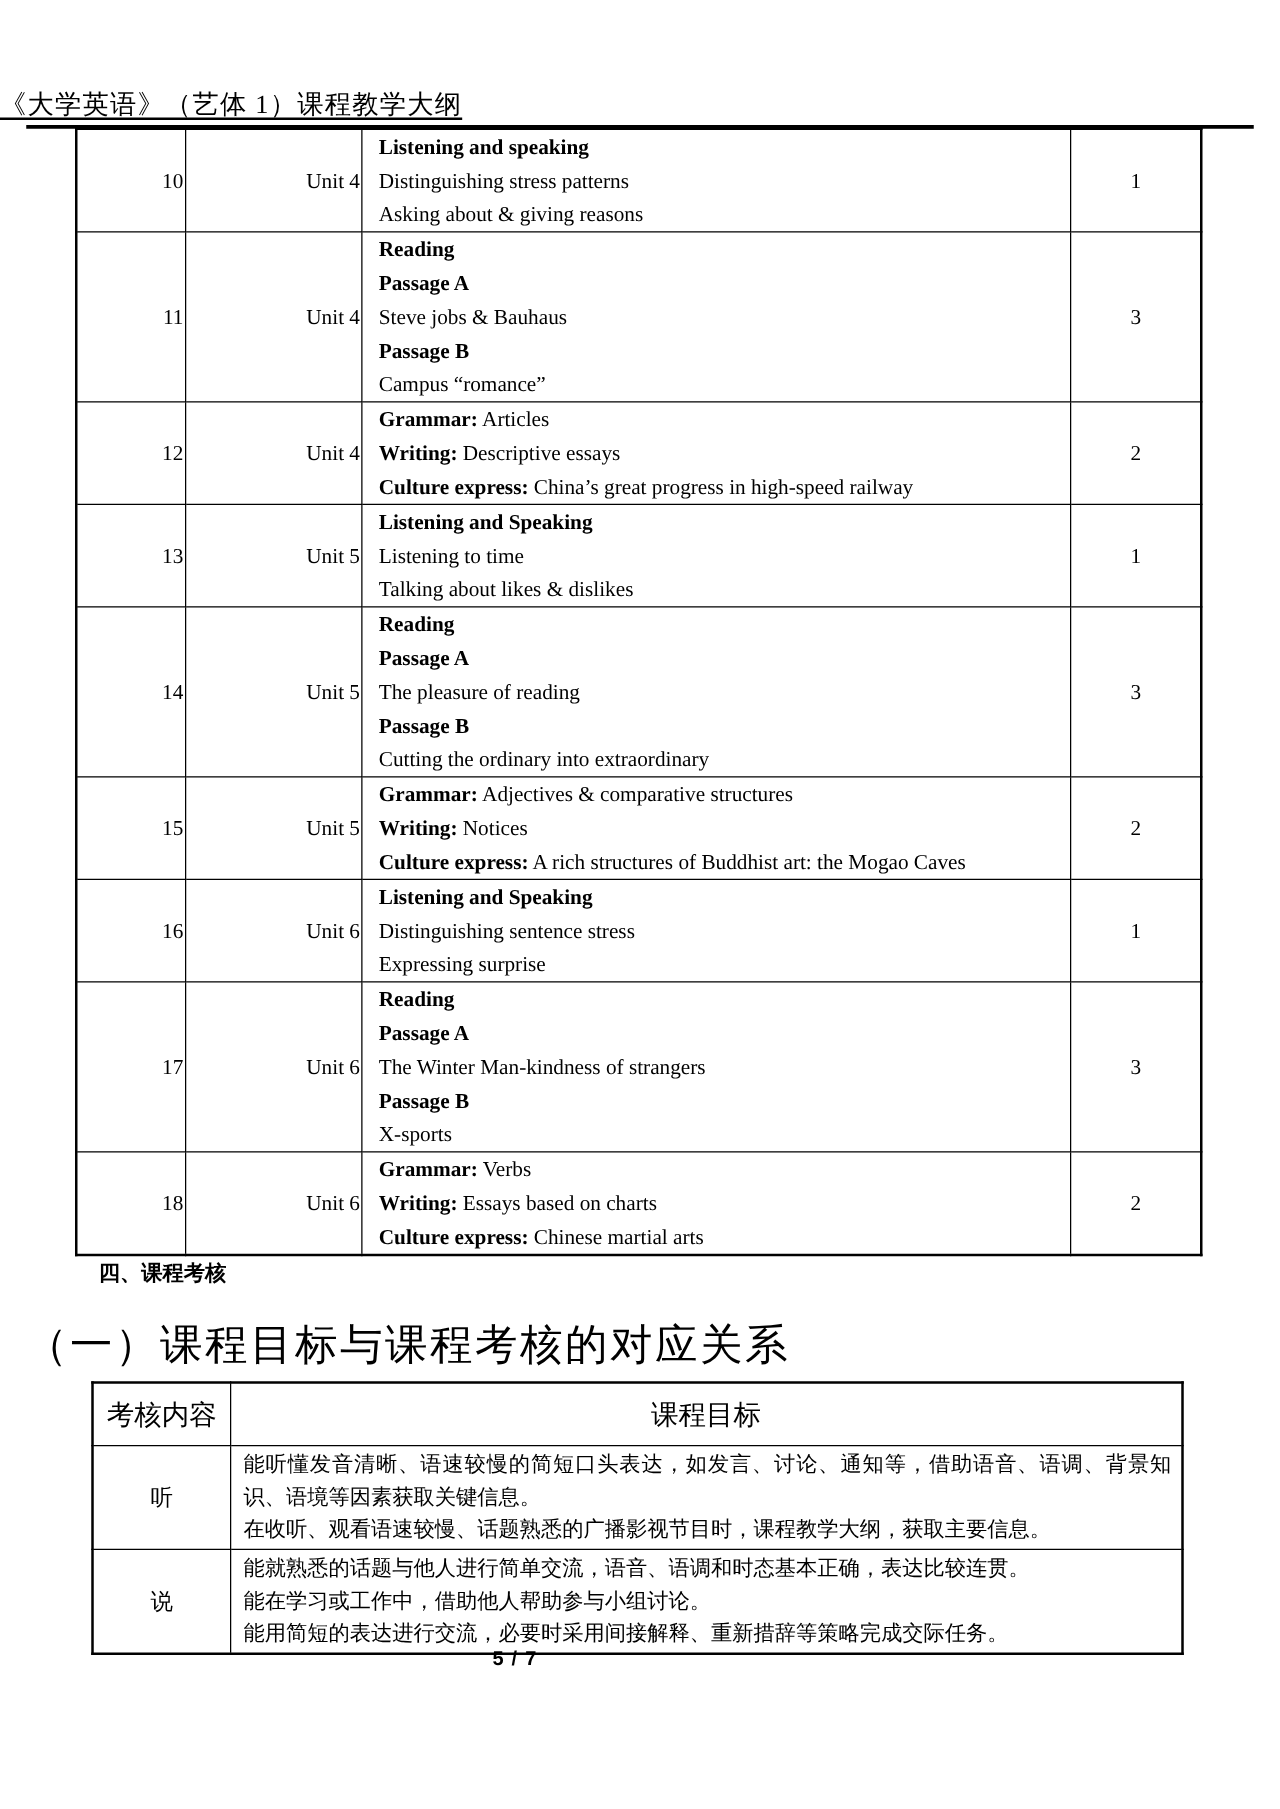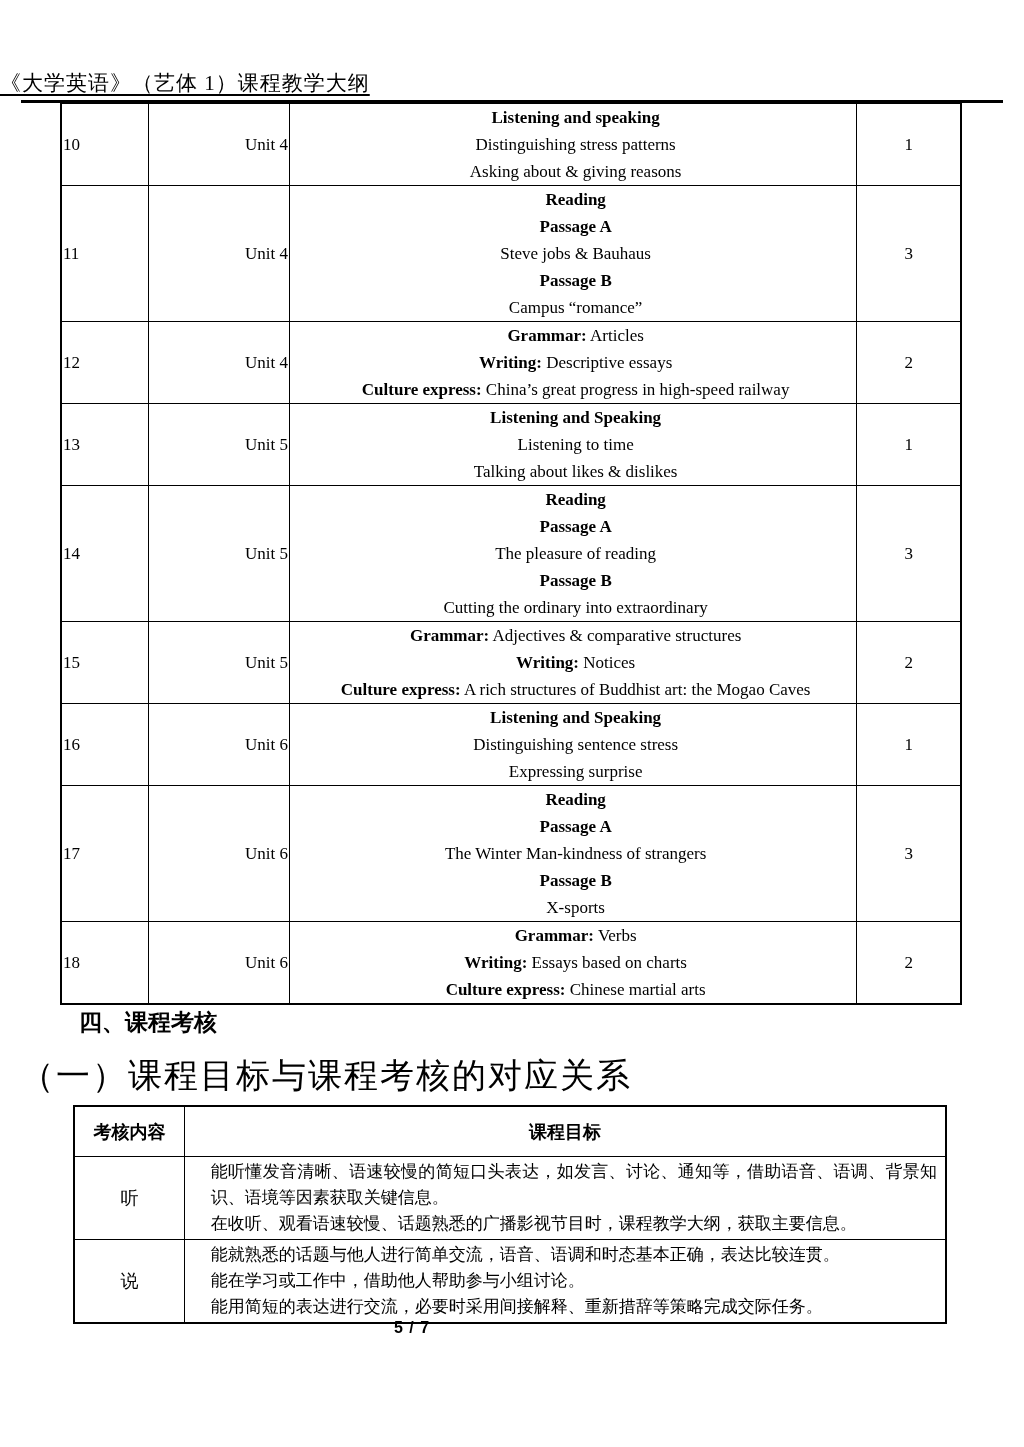--- a/index.html
+++ b/index.html
@@ -16,46 +16,46 @@
   }
   .header-rule {
     position:absolute; top:100px; left:21px; width:982px; height:3px;
     background:#000;
   }
   table { border-collapse:collapse; table-layout:fixed; }
   .schedule {
     position:absolute; left:60px; top:102px; width:902px;
     border:2px solid #000;
   }
-  .schedule td { border:1px solid #000; font-size:17px; vertical-align:middle; overflow:hidden;text-align:center; }
-  .schedule td.no    { text-align:left;margin-left:16px; }
+  .schedule td { border:1px solid #000; font-size:17px; vertical-align:middle; overflow:hidden; }
+  .schedule td.no    { text-align:right;margin-left:16px; }
   .schedule td.unit  { text-align:right; }
   .schedule td.content { padding:0 8px 0 13px; }
   .schedule td.hours { text-align:center; }
   .schedule tr.r3 { height:81px; }
   .schedule tr.r5 { height:136px; }
   .schedule .cl { line-height:27px; white-space:nowrap; }
   .b { font-weight:bold; }
   .section-heading {
     position:absolute; left:79px; top:1007px;
     font-family:"Liberation Sans","DejaVu Sans",sans-serif;
-    font-weight:bold; font-size:23px;
+    font-weight:bold; font-size:17px;
   }
   .section-subheading {
     position:absolute; left:20px; top:1053px;
     font-size:34px; letter-spacing:2px;
   }
   .assessment {
     position:absolute; left:73px; top:1105px; width:874px;
     border:2px solid #000;
   }
   .assessment th, .assessment td { border:1px solid #000; vertical-align:middle; }
-  .assessment th { height:47px; font-size:18px; font-weight:bold; text-align:center; }
+  .assessment th { height:47px; font-size:22px; font-weight:normal; text-align:center; }
   .assessment td.cat { text-align:center; font-size:18px; }
-  .assessment td.goals { padding:2px 8px 2px 26px; font-size:17px; line-height:26px; text-align:justify; }
+  .assessment td.goals { padding:2px 8px 2px 10px; font-size:17px; line-height:26px; text-align:justify; }
   .assessment tr.row-ting { height:81px; }
   .assessment tr.row-shuo { height:78px; }
   .page-footer {
     position:absolute; top:1319px; left:0; width:824px; text-align:center;
     font-family:"Liberation Sans","DejaVu Sans",sans-serif;
     font-weight:bold; font-size:16px; letter-spacing:1px;
   }
 </style>
 </head>
 <body>

